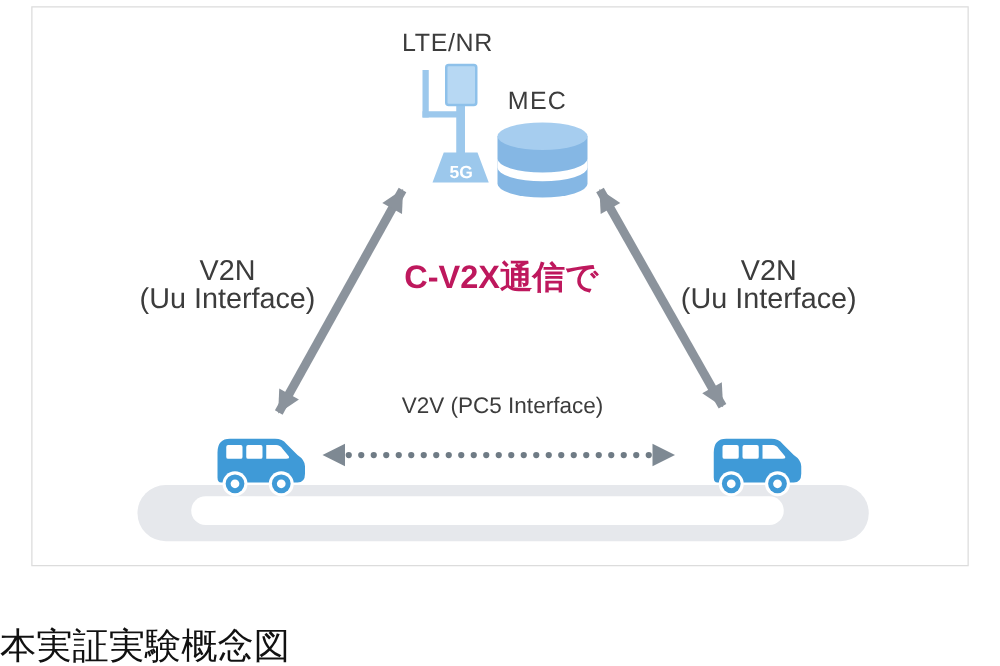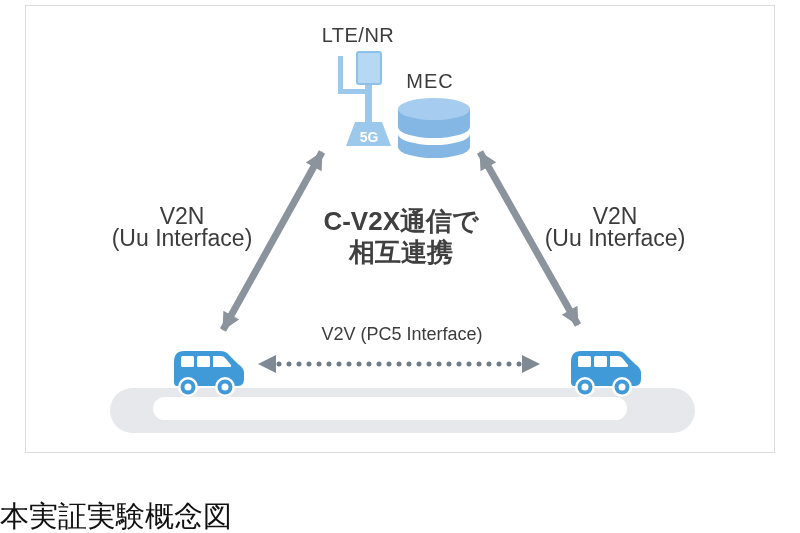--- a/index.html
+++ b/index.html
@@ -13,23 +13,23 @@
   }
   .frame svg { position:absolute; left:0; top:0; }
   .lbl { position:absolute; text-align:center; color:var(--text-dark); }
   .lbl-network { left:272px; top:18px; width:120px; font-size:20px; letter-spacing:0.5px; }
   .lbl-mec     { left:364px; top:64px; width:80px;  font-size:20px; letter-spacing:1px; }
   .lbl-v2n { line-height:22px; font-size:23px; }
   .lbl-v2n-left  { left:66px;  top:199px; width:180px; }
   .lbl-v2n-right { left:499px; top:199px; width:180px; }
   .lbl-center {
     left:250px; top:200px; width:250px;
-    font-size:26px; font-weight:bold; line-height:31px; color:#404040;
+    font-size:26px; font-weight:bold; line-height:31px; color:#be185d;
   }
-  .lbl-v2v { left:251px; top:318px; width:250px; font-size:18px; }
+  .lbl-v2v { left:251px; top:308px; width:250px; font-size:18px; }
   .station-badge-text {
     font-family:"Liberation Sans", sans-serif; font-size:14px; font-weight:bold;
     fill:#ffffff;
   }
   .station-part  { fill:var(--station-blue); }
   .station-panel { fill:var(--panel-blue); stroke:var(--panel-stroke); stroke-width:2px; }
   .cyl-body  { fill:var(--cylinder-blue); }
   .cyl-top   { fill:var(--cylinder-top-blue); }
   .cyl-gap   { fill:#ffffff; }
   .arrow-line { stroke:var(--arrow-gray); stroke-width:7px; fill:none; }
@@ -121,19 +121,18 @@
     <div>(Uu Interface)</div>
   </div>
 
   <div class="lbl lbl-v2n lbl-v2n-right">
     <div>V2N</div>
     <div>(Uu Interface)</div>
   </div>
 
   <div class="lbl lbl-center">
     <div>C-V2X通信で</div>
-    <div>相互連携</div>
   </div>
 
   <div class="lbl lbl-v2v">V2V (PC5 Interface)</div>
 </div>
 
 <div class="caption">本実証実験概念図</div>
 
 </body></html>

